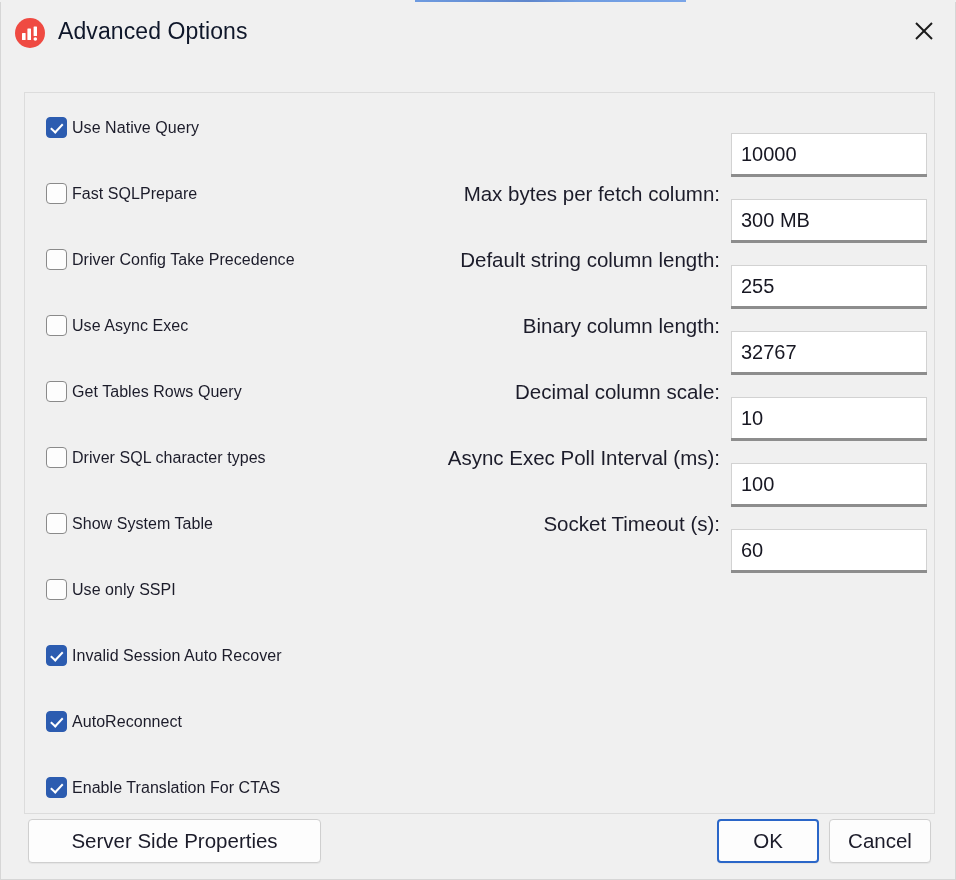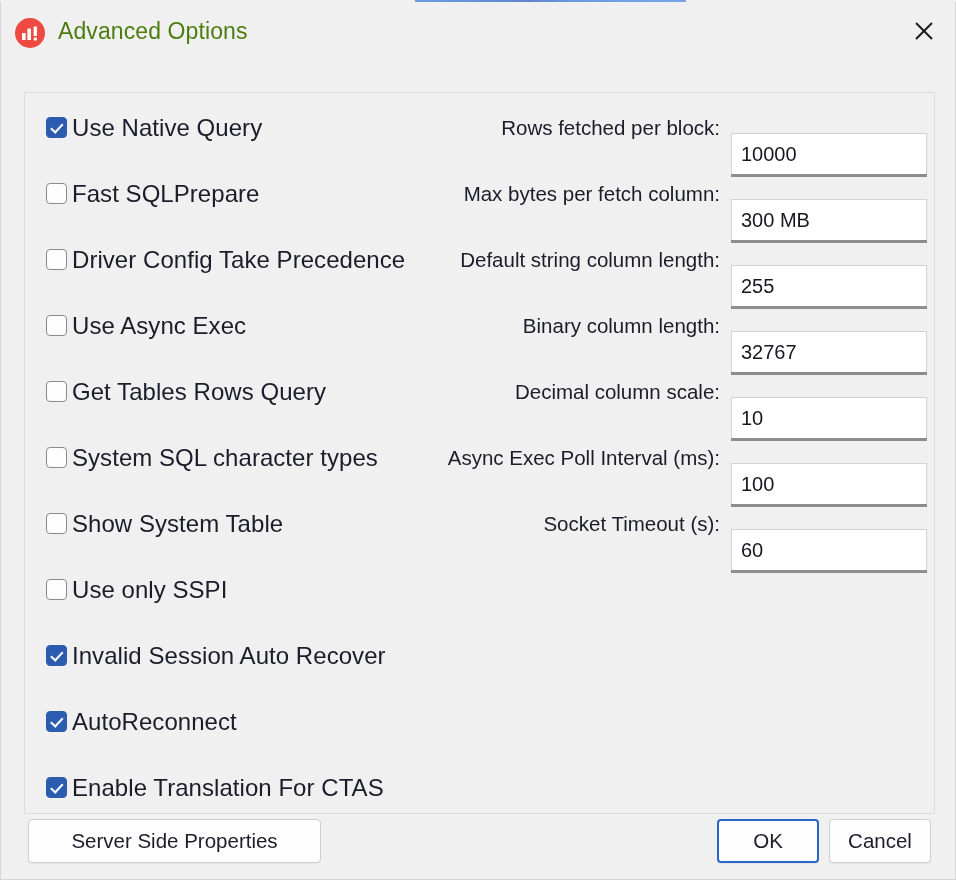--- a/index.html
+++ b/index.html
@@ -52,21 +52,21 @@
     left: 13px;
     top: 15px;
     width: 32px;
     height: 32px;
   }
   #title-text {
     position: absolute;
     left: 57px;
     top: 16px;
     font-size: 23px;
-    color: #4d7c0f;
+    color: #0f172a;
     letter-spacing: 0.1px;
     white-space: nowrap;
   }
   #close-button {
     position: absolute;
     right: 0;
     top: 0;
     width: 62px;
     height: 58px;
     display: flex;
@@ -123,21 +123,21 @@
   .cb-box.checked::after {
     content: "";
     display: block;
     width: 5px;
     height: 10px;
     border: solid #ffffff;
     border-width: 0 2.1px 2.1px 0;
     transform: rotate(43deg) translate(-0.5px, -1px);
   }
   .cb-label {
-    font-size: 24px;
+    font-size: 16px;
     color: #1c1c2a;
     white-space: nowrap;
     letter-spacing: 0.05px;
   }
 
   
   #field-column {
     position: absolute;
     left: 421px;
     top: 103px;
@@ -273,21 +273,21 @@
       <div class="checkbox-row">
         <span class="cb-box unchecked"></span>
         <span class="cb-label">Use Async Exec</span>
       </div>
       <div class="checkbox-row">
         <span class="cb-box unchecked"></span>
         <span class="cb-label">Get Tables Rows Query</span>
       </div>
       <div class="checkbox-row">
         <span class="cb-box unchecked"></span>
-        <span class="cb-label">System SQL character types</span>
+        <span class="cb-label">Driver SQL character types</span>
       </div>
       <div class="checkbox-row">
         <span class="cb-box unchecked"></span>
         <span class="cb-label">Show System Table</span>
       </div>
       <div class="checkbox-row">
         <span class="cb-box unchecked"></span>
         <span class="cb-label">Use only SSPI</span>
       </div>
       <div class="checkbox-row">
@@ -299,21 +299,20 @@
         <span class="cb-label">AutoReconnect</span>
       </div>
       <div class="checkbox-row">
         <span class="cb-box checked"></span>
         <span class="cb-label">Enable Translation For CTAS</span>
       </div>
     </div>
 
   <div id="field-column">
       <div class="field-row">
-        <div class="field-label">Rows fetched per block:</div>
         <div class="field-input-wrap">
           <input class="field-input" type="text" value="10000" style="">
           <div class="field-underline"></div>
         </div>
       </div>
       <div class="field-row">
         <div class="field-label">Max bytes per fetch column:</div>
         <div class="field-input-wrap">
           <input class="field-input" type="text" value="300 MB" style="">
           <div class="field-underline"></div>

